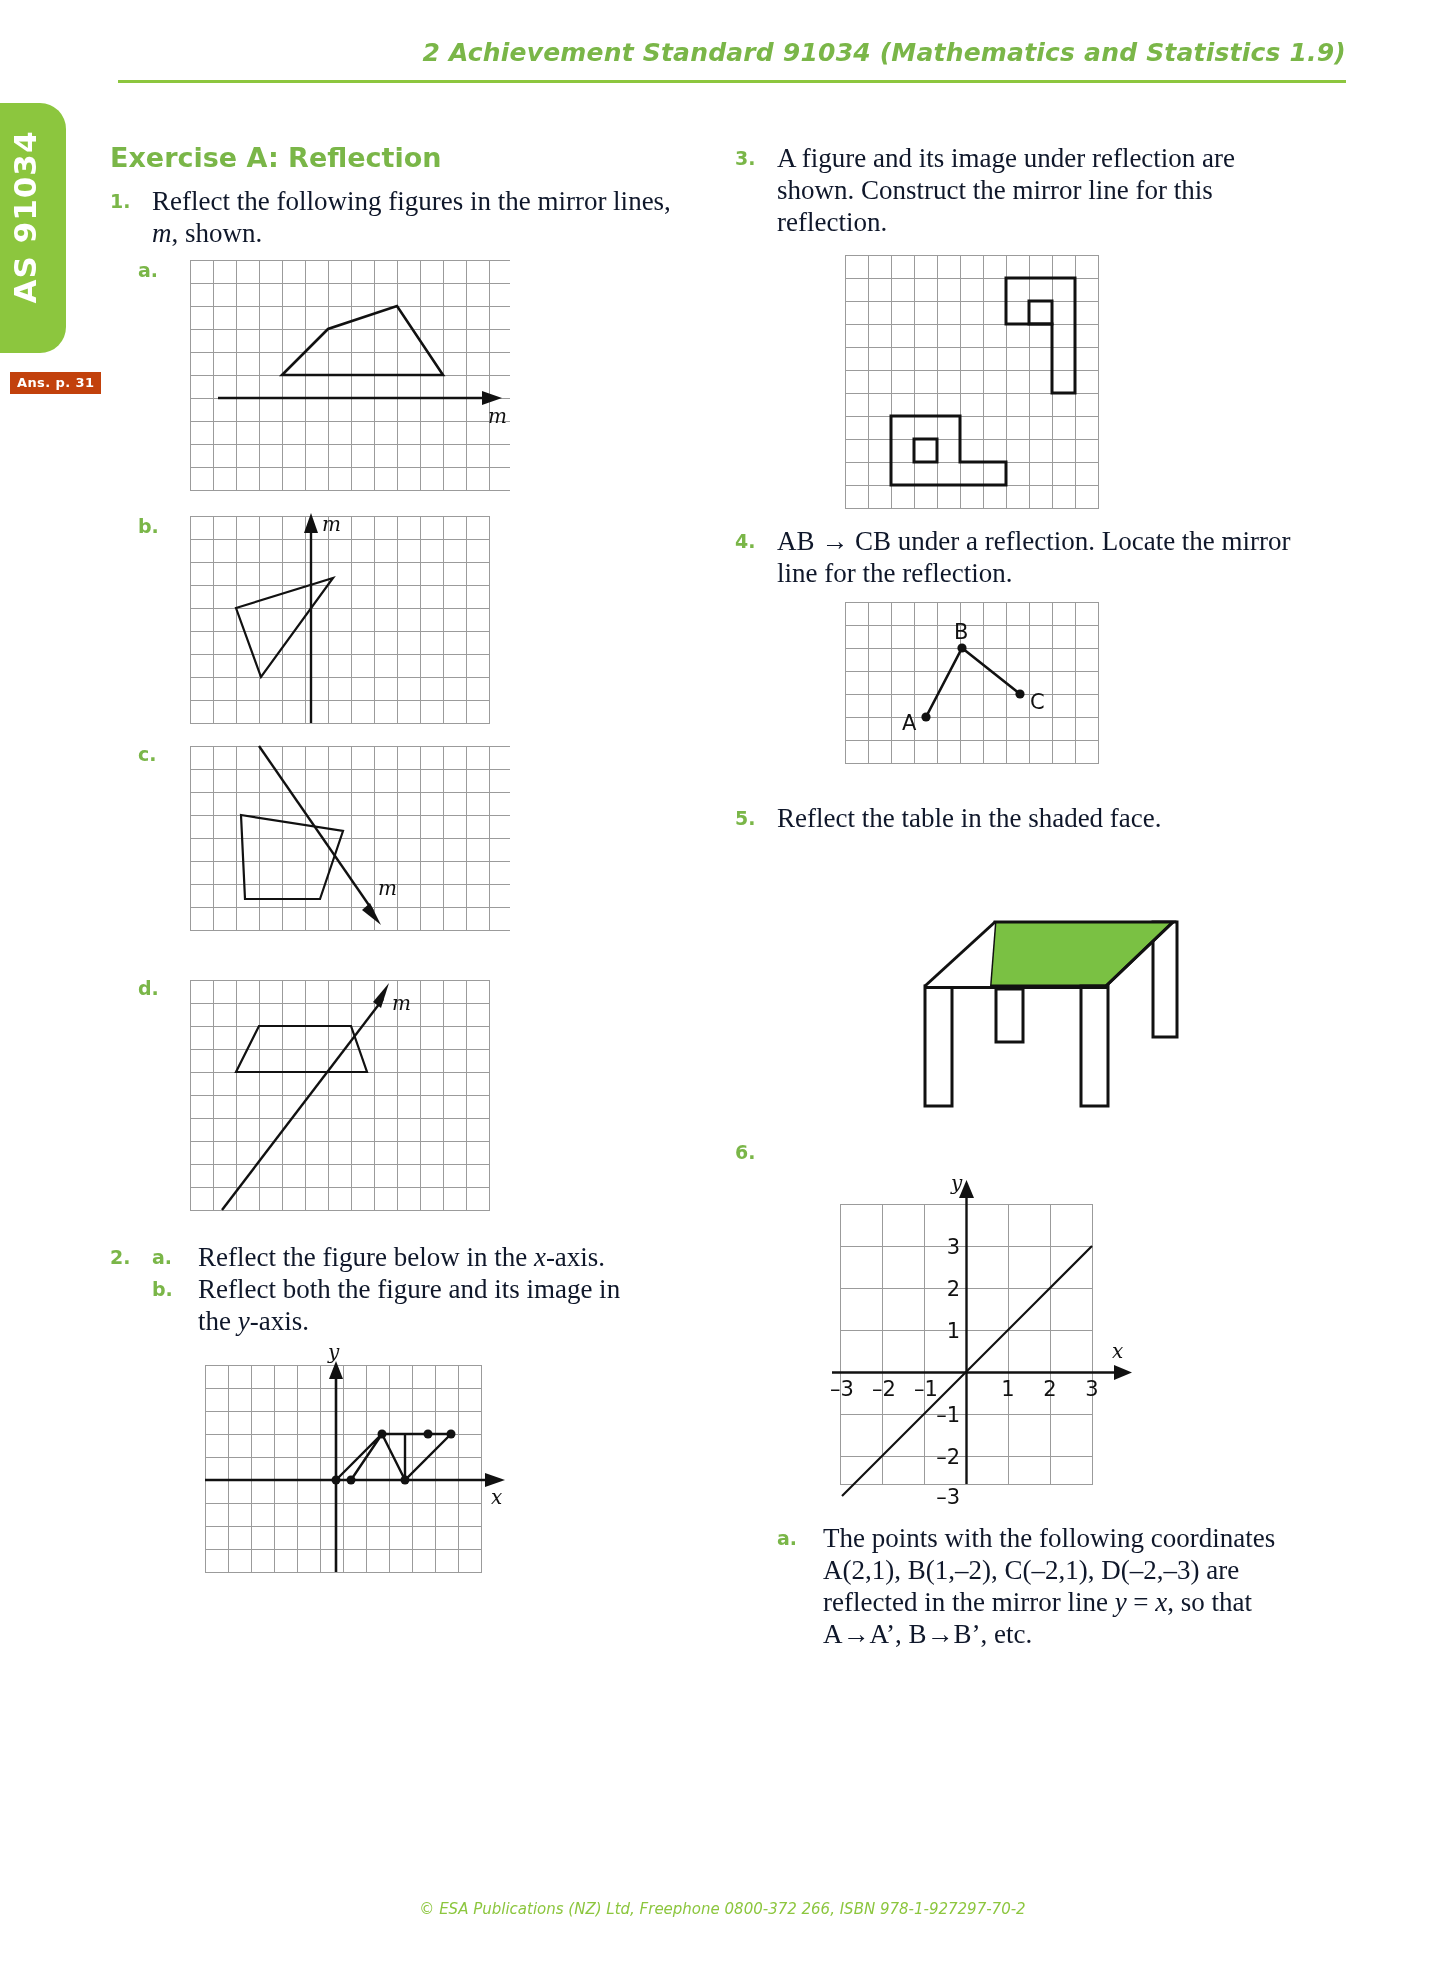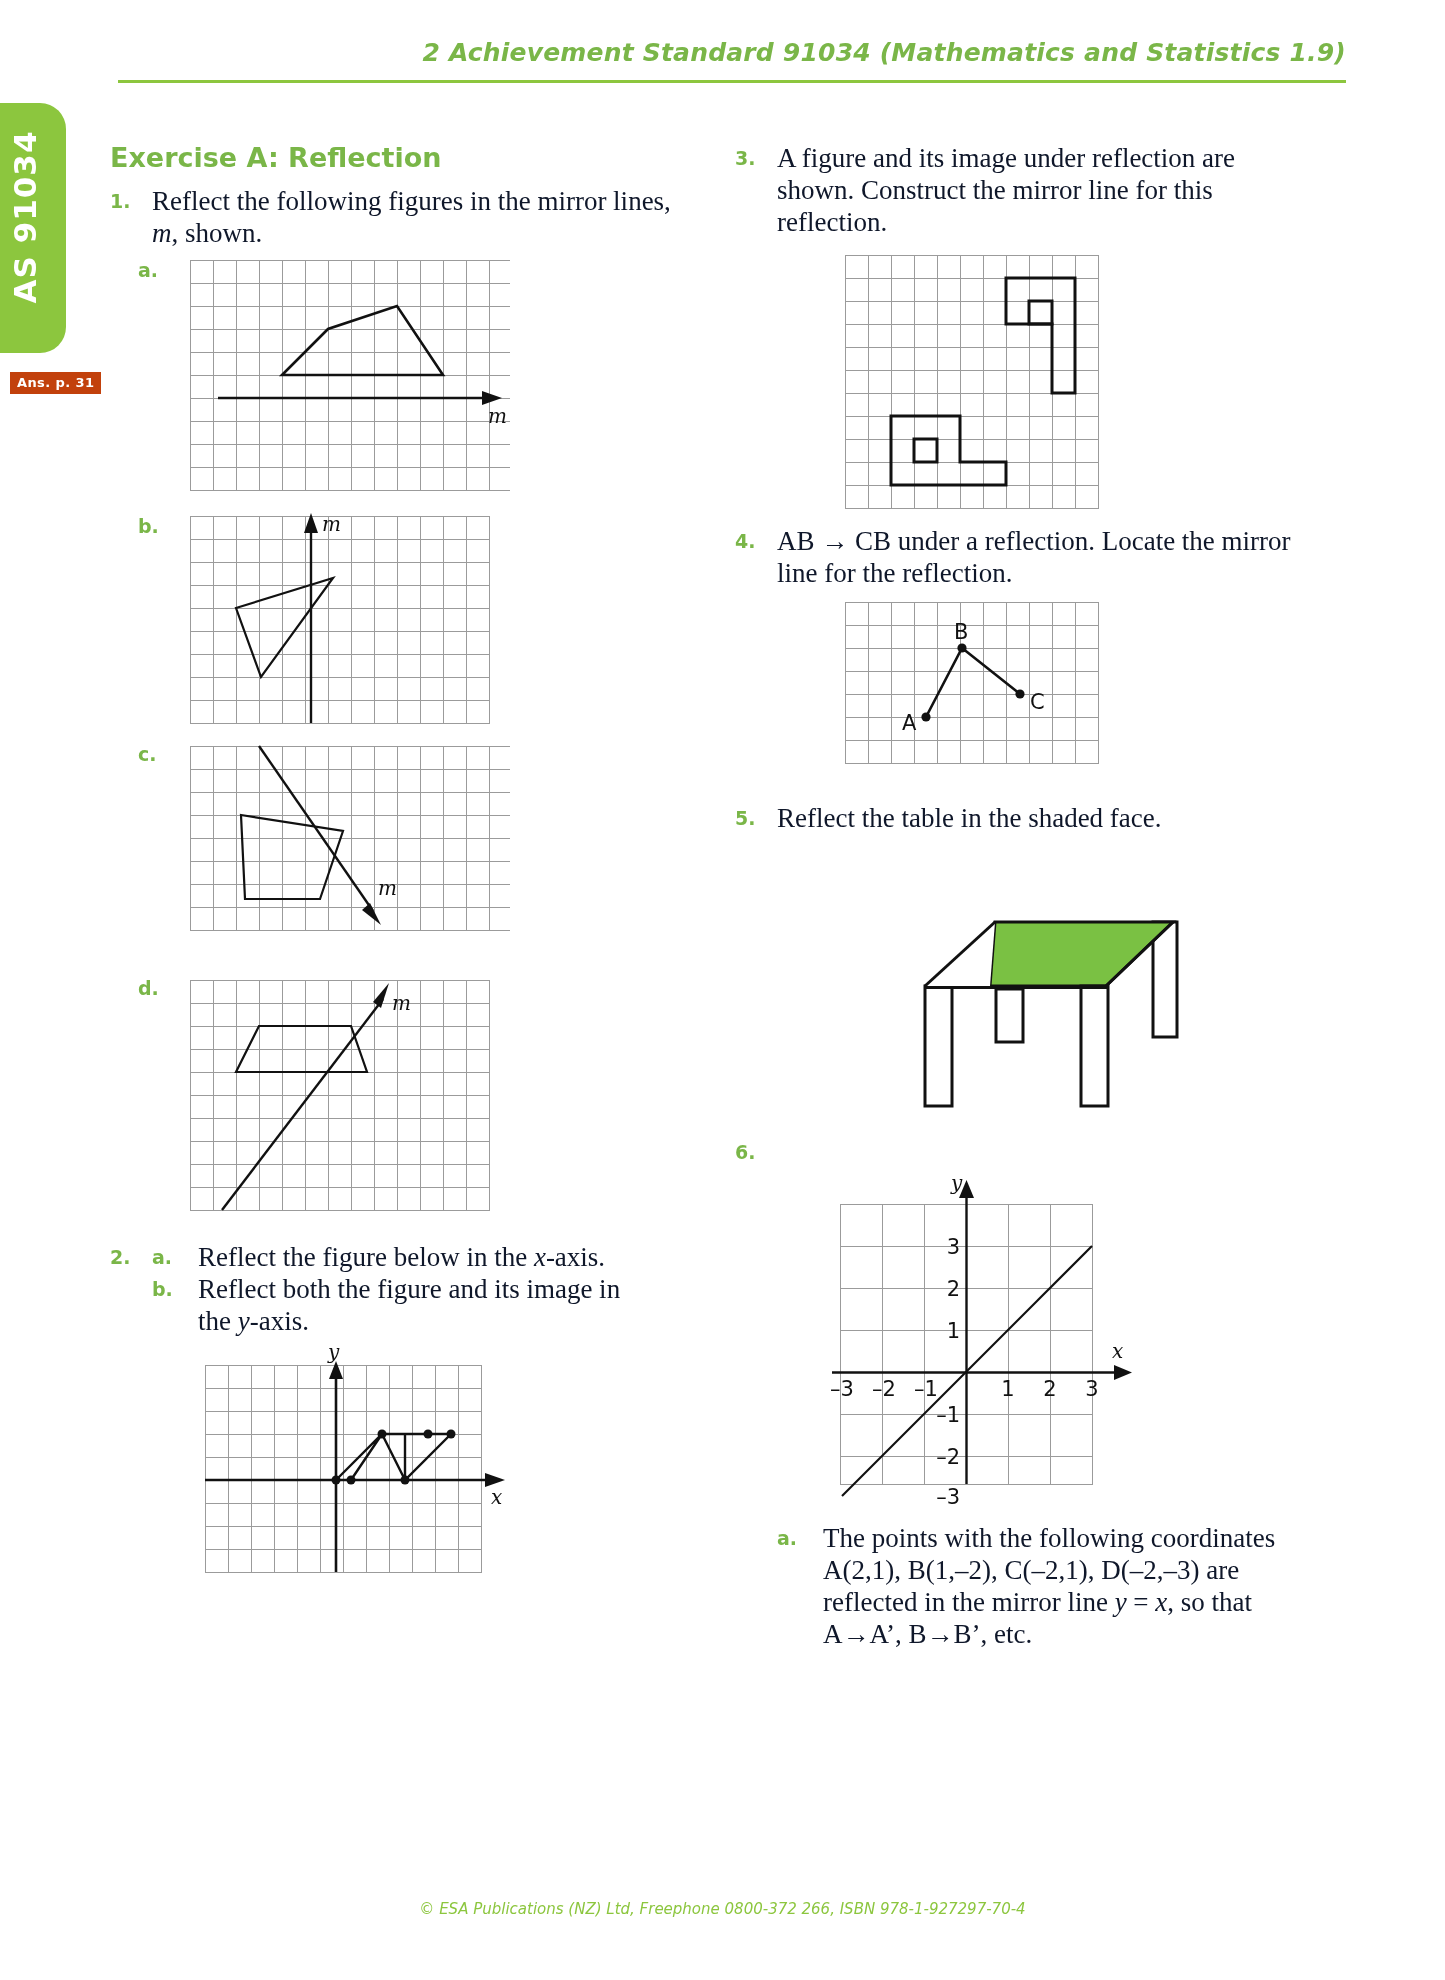--- a/index.html
+++ b/index.html
@@ -313,13 +313,13 @@
     <div class="qtext">
       <span>The points with the following coordinates</span><br>
       <span>A(2,1), B(1,–2), C(–2,1), D(–2,–3) are</span><br>
       <span>reflected in the mirror line </span><i>y</i><span> = </span><i>x</i><span>, so that</span><br>
       <span>A→A’, B→B’, etc.</span>
     </div>
   </div>
 
 </div>
 
-<div id="footer">© ESA Publications (NZ) Ltd, Freephone 0800-372 266, ISBN 978-1-927297-70-4</div>
+<div id="footer">© ESA Publications (NZ) Ltd, Freephone 0800-372 266, ISBN 978-1-927297-70-2</div>
 
 </body></html>

